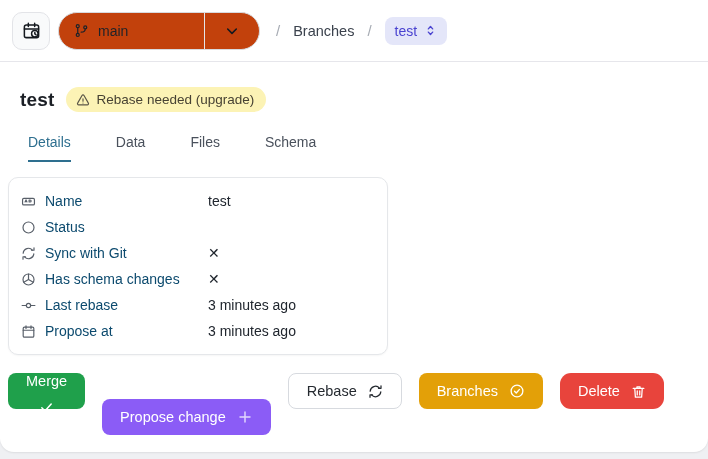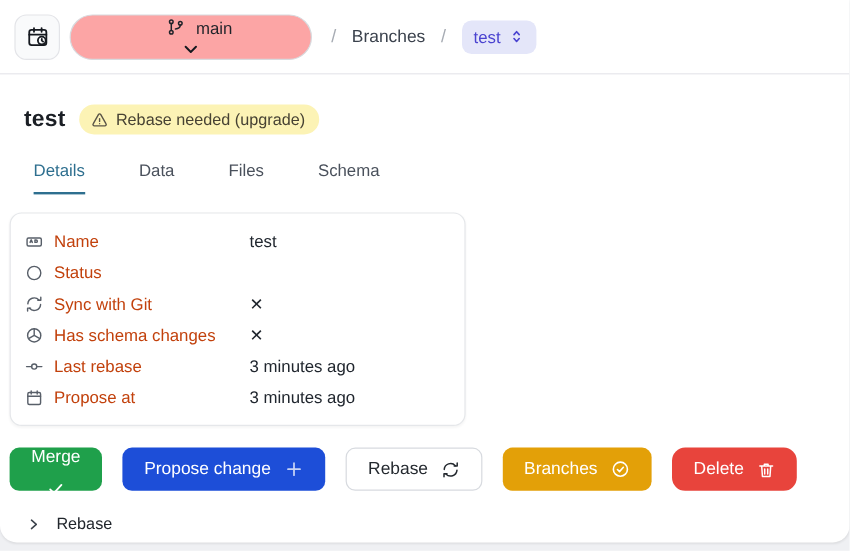--- a/index.html
+++ b/index.html
@@ -31,25 +31,24 @@
     background:#f9fafb;
     border-radius:10px;
     display:flex; align-items:center; justify-content:center;
     cursor:pointer; color:#15191f;
   }
   .branch-pill {
     margin-left:8px;
     height:38px; width:202px;
     border:1px solid #d8dade;
     border-radius:19px;
-    background:#fca5a5;
+    background:#c2410c;
     display:flex; align-items:center;
     cursor:pointer;
     overflow:hidden;
-    flex-direction:column;
   }
   .branch-pill .val {
     flex:1; display:flex; align-items:center; gap:9px;
     padding-left:15px; font-size:14px; color:#1f2329;
   }
   .branch-pill .divider { width:1px; align-self:stretch; background:#e4e5e9; }
   .branch-pill .caret-box { width:54px; display:flex; align-items:center; justify-content:center; color:#15191f; }
   .crumbs {
     margin-left:16px;
     display:flex; align-items:center; gap:13px;
@@ -101,42 +100,42 @@
     border:1px solid #e5e7ea;
     border-radius:10px;
     background:#fff;
     box-shadow:0 1px 2px rgba(0,0,0,.04);
     padding:10px 12px;
   }
   .d-row { height:26px; display:flex; align-items:center; font-size:14px; }
   .d-label {
     width:187px;
     display:flex; align-items:center; gap:9px;
-    color:#c2410c;
+    color:#0c4a6e;
   }
   .d-label svg { color:#585f69; flex:none; }
   .d-value { color:#20262e; }
   
   .actions {
     margin-top:18px;
     display:flex; gap:17px;
   }
   .btn {
     height:36px;
     border-radius:8px;
     border:none;
     display:inline-flex; align-items:center; gap:11px;
     padding:0 18px;
     font-family:"Liberation Sans", sans-serif;
     font-size:14.5px; font-weight:500;
     color:#fff; cursor:pointer;
     white-space:nowrap;
   }
   .btn-merge   { background:#1fa04b;flex-direction:column; }
-  .btn-propose { background:#1d4ed8; }
+  .btn-propose { background:#8b5cf6;margin-top:26px; }
   .btn-rebase  { background:#fff; color:#24292f; border:1px solid #d7dadf; }
   .btn-validate{ background:#e3a008; }
   .btn-delete  { background:#e8443c;border-radius:11px; }
   .btn-propose svg { opacity:.75; }
   
   .tasks-row {
     margin:20px 0 0 14px;
     display:flex; align-items:center; gap:13px;
     font-size:13.5px; color:#21262c;
     cursor:pointer;

